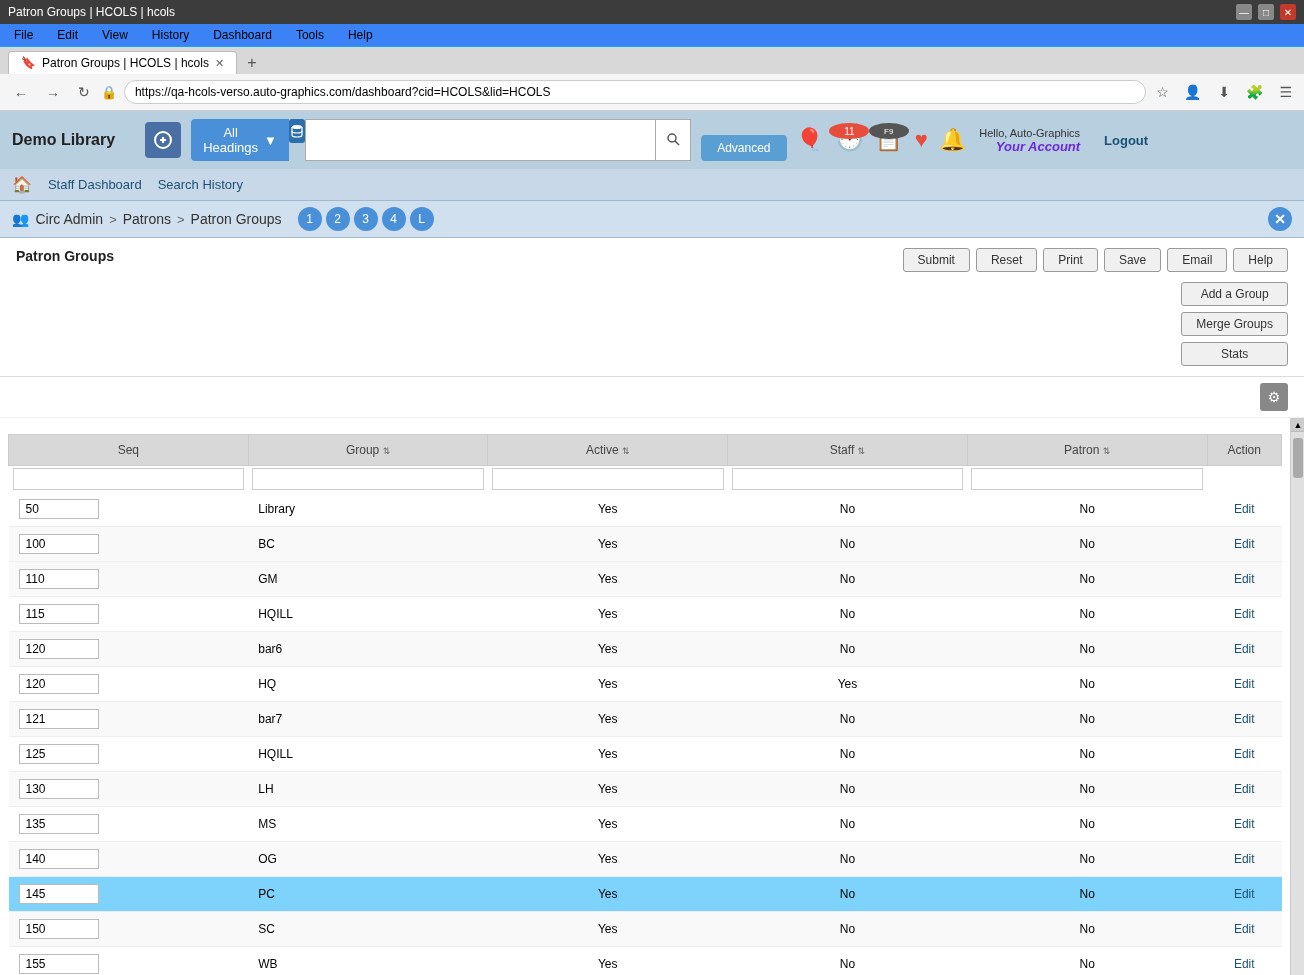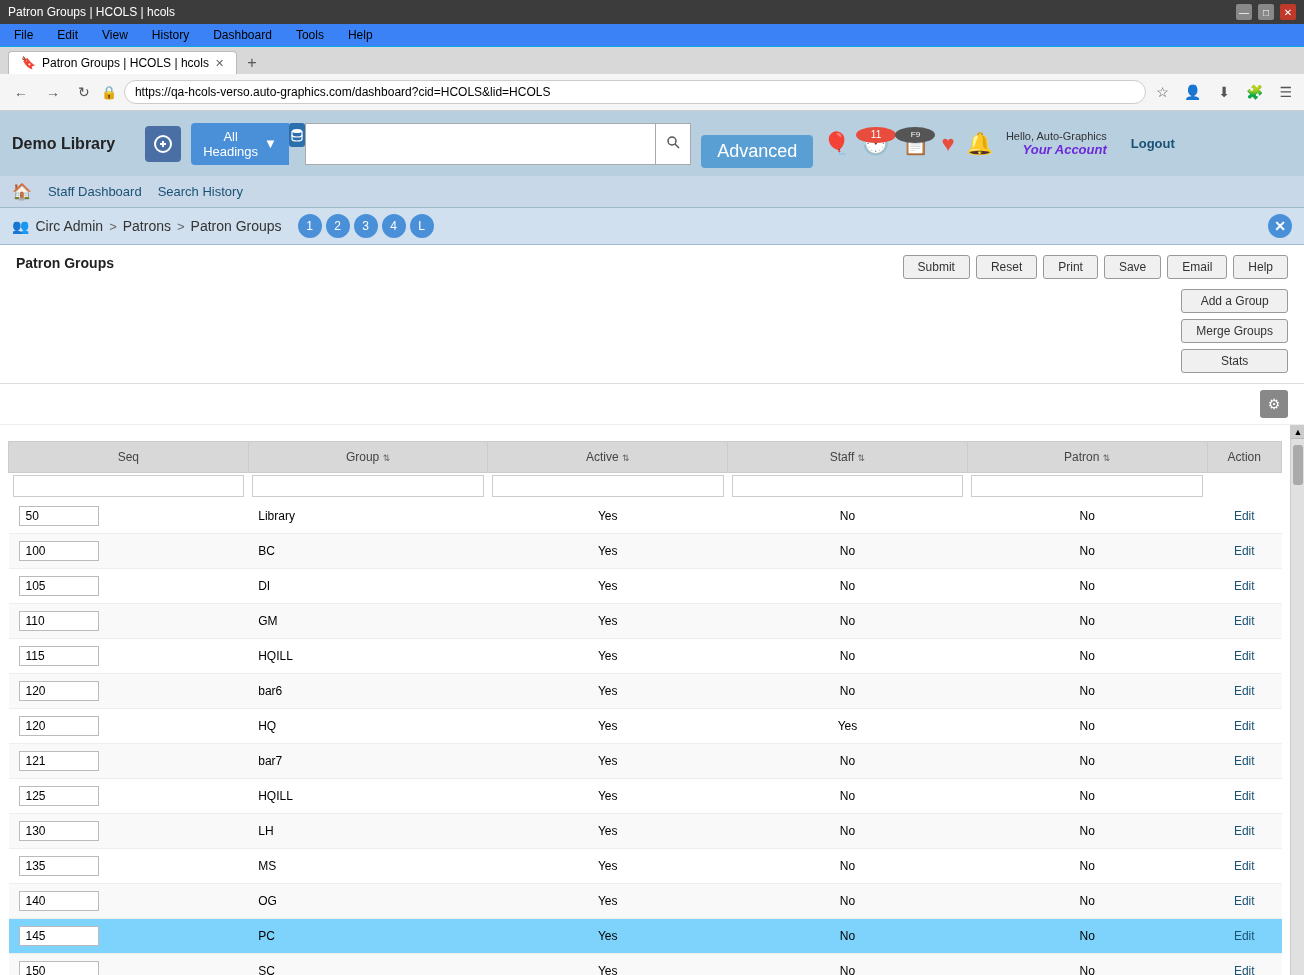--- a/index.html
+++ b/index.html
@@ -27,21 +27,21 @@
 
     
     .app-header { background: #b8cfe0; padding: 8px 12px; display: flex; align-items: center; gap: 10px; }
     .library-name { font-size: 16px; font-weight: bold; color: #222; flex: none; margin-right: 20px; }
     .search-icon-logo { width: 36px; height: 36px; background: #4a6fa5; border-radius: 4px; display: flex; align-items: center; justify-content: center; color: white; font-size: 16px; }
     .search-dropdown { background: #4a90d9; color: white; border: none; border-radius: 4px 0 0 4px; padding: 6px 12px; font-size: 13px; cursor: pointer; display: flex; align-items: center; gap: 6px; }
     .db-icon { width: 24px; height: 24px; background: #2c6fad; border-radius: 3px; display: flex; align-items: center; justify-content: center; color: white; font-size: 12px; cursor: pointer; }
     .search-input-wrap { display: flex; flex: 1; max-width: 500px; }
     .search-text-input { border: 1px solid #aaa; padding: 6px 10px; width: 100%; font-size: 13px; }
     .search-go-btn { background: white; border: 1px solid #aaa; border-left: none; padding: 6px 10px; cursor: pointer; }
-    .advanced-btn { background: #5a9fd4; color: white; border: none; border-radius: 4px; padding: 6px 16px; cursor: pointer; font-size: 18px; margin-top: 16px; }
+    .advanced-btn { background: #5a9fd4; color: white; border: none; border-radius: 4px; padding: 6px 16px; cursor: pointer; font-size: 12px; margin-top: 16px; }
     .icon-badge { position: absolute; top: -4px; right: -6px; background: #e74c3c; color: white; border-radius: 50%; width: 40px; height: 16px; font-size: 10px; display: flex; align-items: center; justify-content: center; text-align: right; }
 
     .account-section { display: flex; flex-direction: column; align-items: flex-end; }
     .hello-text { font-size: 11px; color: #333; }
     .account-link { font-size: 13px; font-weight: bold; color: #6d28d9; cursor: pointer; font-style: italic; }
     .logout-btn { background: none; border: none; color: #1a5276; font-weight: bold; font-size: 13px; cursor: pointer; margin-left: 12px; }
 
     
     .nav-bar { background: #c8d8e8; padding: 6px 12px; display: flex; align-items: center; gap: 16px; border-bottom: 1px solid #a0b8cc; }
     .nav-link { color: #1a5276; text-decoration: none; font-size: 13px; cursor: pointer; display: flex; align-items: center; gap: 4px; }
@@ -301,28 +301,20 @@
     <td><a class="edit-link">Edit</a></td>
   </tr>
               <tr style="background-color: rgb(249, 249, 249);">
     <td><input class="seq-input" type="text" value="100" style=""></td>
     <td>BC</td>
     <td>Yes</td>
     <td>No</td>
     <td>No</td>
     <td><a class="edit-link">Edit</a></td>
   </tr>
-              <tr style="background-color: white;">
-    <td><input class="seq-input" type="text" value="105" style=""></td>
-    <td>DI</td>
-    <td>Yes</td>
-    <td>No</td>
-    <td>No</td>
-    <td><a class="edit-link">Edit</a></td>
-  </tr>
               <tr style="background-color: rgb(249, 249, 249);">
     <td><input class="seq-input" type="text" value="110" style=""></td>
     <td>GM</td>
     <td>Yes</td>
     <td>No</td>
     <td>No</td>
     <td><a class="edit-link">Edit</a></td>
   </tr>
               <tr style="background-color: white;">
     <td><input class="seq-input" type="text" value="115" style=""></td>

